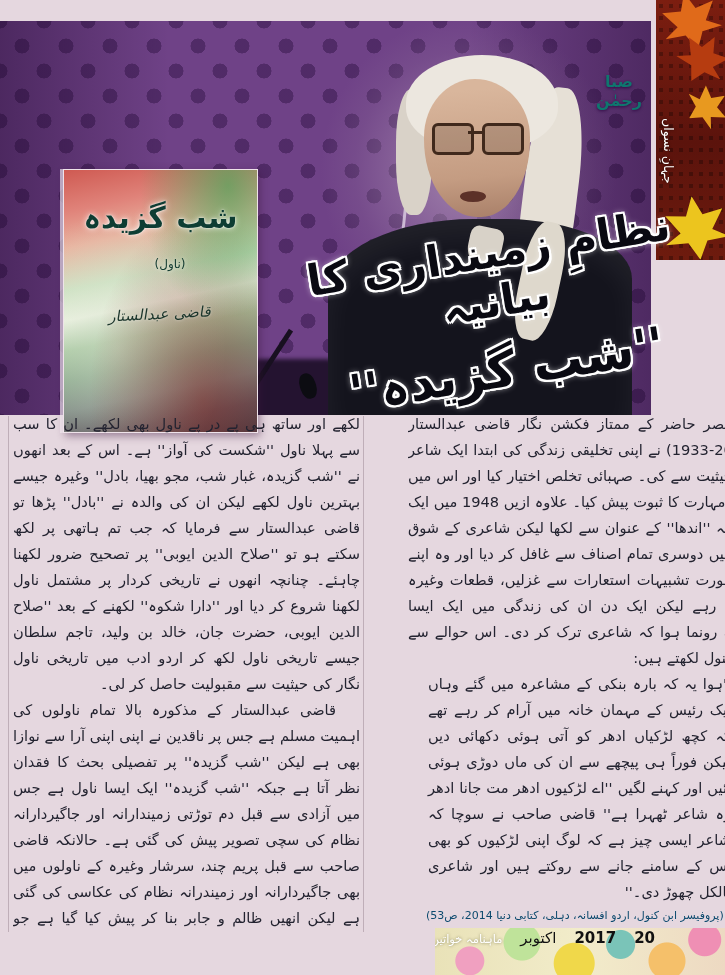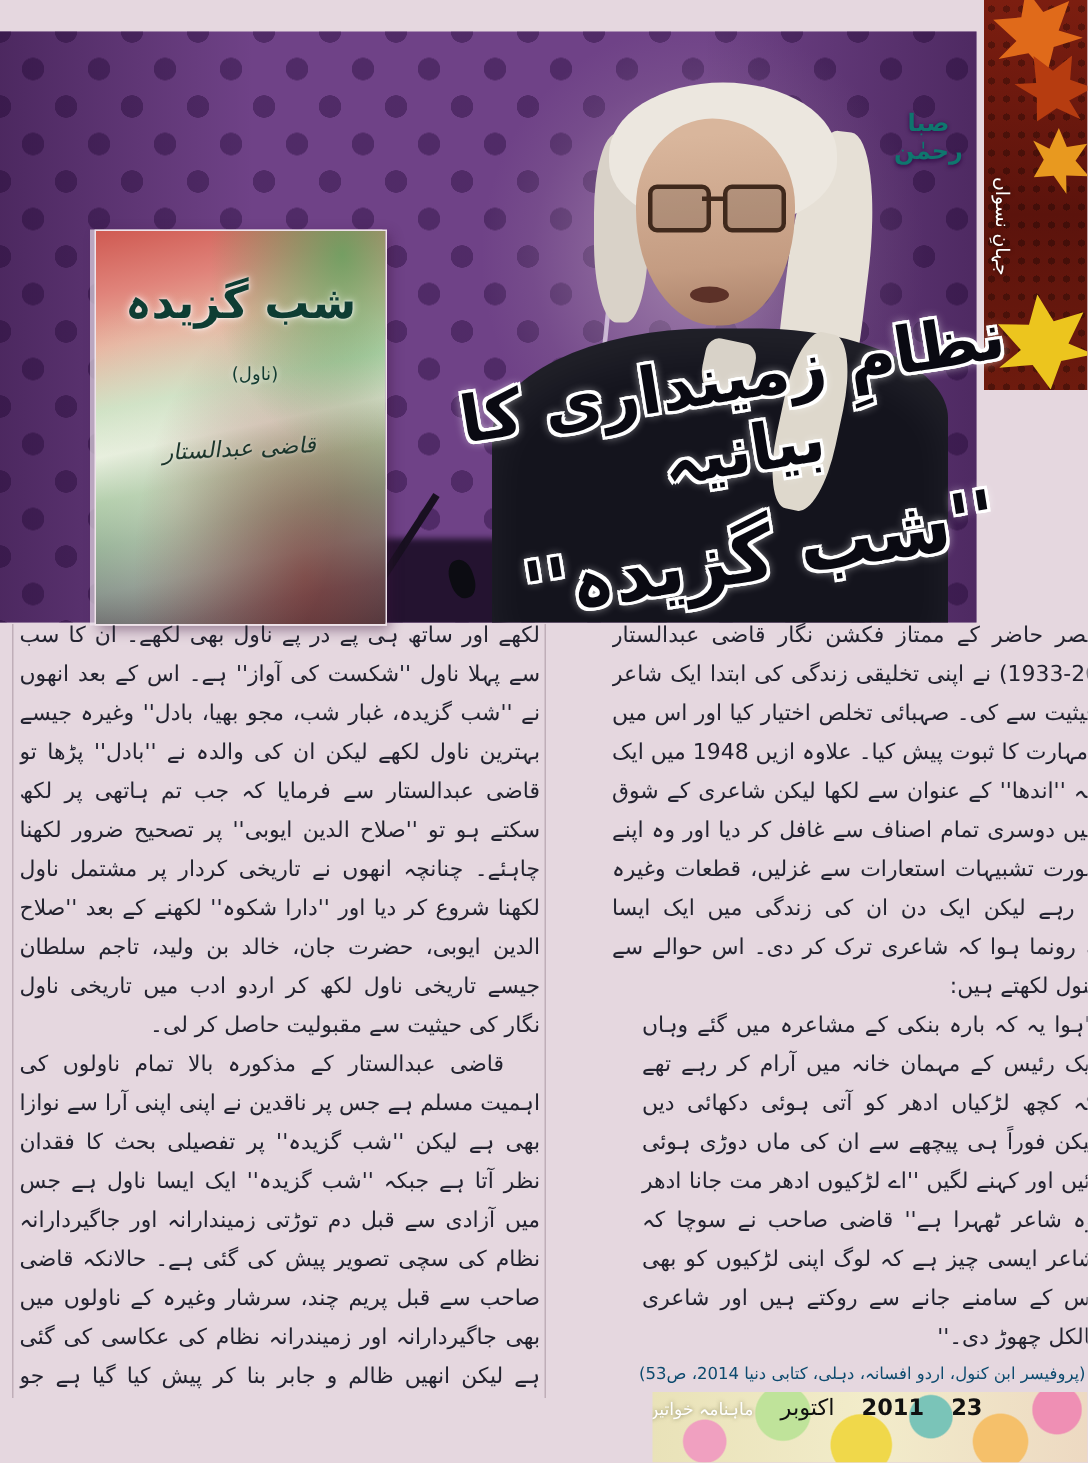--- a/index.html
+++ b/index.html
@@ -62,21 +62,21 @@
   
   .headline{left:278px;top:228px;width:440px;transform:rotate(-9deg);text-align:center;color:#0a0a12;}
   .headline .l1{font-size:43px;font-weight:bold;line-height:1.15;}
   .headline .l2{font-size:50px;font-weight:bold;margin-top:14px;}
   .outline{
     text-shadow:
       -2px -2px 0 #fff,2px -2px 0 #fff,-2px 2px 0 #fff,2px 2px 0 #fff,
       -2px 0 0 #fff,2px 0 0 #fff,0 -2px 0 #fff,0 2px 0 #fff,0 0 7px rgba(255,255,255,.95);}
 
   
-  .book{left:63px;top:153px;width:193px;height:262px;
+  .book{left:63px;top:169px;width:193px;height:262px;
     border:1px solid #efe3ea;box-shadow:-3px 0 0 rgba(240,230,238,.65),2px 3px 8px rgba(60,20,60,.45);
     background:
       radial-gradient(ellipse at 85% 6%,rgba(70,165,85,.70),transparent 38%),
       radial-gradient(ellipse at 72% 88%,rgba(140,50,45,.55),transparent 58%),
       radial-gradient(ellipse at 28% 68%,rgba(215,225,205,.55),transparent 55%),
       linear-gradient(168deg,#cf5a52 0%,#e0837a 14%,#e9b4a0 26%,#cfe3c4 40%,#eef4e4 50%,#a6c7a0 60%,#87a68a 70%,#7b8781 80%,#5c555c 90%,#413b44 100%);
     text-align:center;}
   .book-title{margin-top:30px;font-size:30px;font-weight:bold;color:#0e3d33;
     text-shadow:0 0 6px rgba(255,255,255,.85),0 0 2px rgba(255,255,255,.9);}
   .book-sub{margin-top:22px;font-size:12px;color:#123a30;text-shadow:0 0 4px rgba(255,255,255,.8);padding-left:19px;}
@@ -167,20 +167,20 @@
 
   </div>
 
   <div class="abs col col-left">
     <p>لکھے اور ساتھ ہی پے در پے ناول بھی لکھے۔ ان کا سب سے پہلا ناول ''شکست کی آواز'' ہے۔ اس کے بعد انھوں نے ''شب گزیدہ، غبار شب، مجو بھیا، بادل'' وغیرہ جیسے بہترین ناول لکھے لیکن ان کی والدہ نے ''بادل'' پڑھا تو قاضی عبدالستار سے فرمایا کہ جب تم ہاتھی پر لکھ سکتے ہو تو ''صلاح الدین ایوبی'' پر تصحیح ضرور لکھنا چاہئے۔ چنانچہ انھوں نے تاریخی کردار پر مشتمل ناول لکھنا شروع کر دیا اور ''دارا شکوہ'' لکھنے کے بعد ''صلاح الدین ایوبی، حضرت جان، خالد بن ولید، تاجم سلطان جیسے تاریخی ناول لکھ کر اردو ادب میں تاریخی ناول نگار کی حیثیت سے مقبولیت حاصل کر لی۔</p>
     <p class="indent">قاضی عبدالستار کے مذکورہ بالا تمام ناولوں کی اہمیت مسلم ہے جس پر ناقدین نے اپنی اپنی آرا سے نوازا بھی ہے لیکن ''شب گزیدہ'' پر تفصیلی بحث کا فقدان نظر آتا ہے جبکہ ''شب گزیدہ'' ایک ایسا ناول ہے جس میں آزادی سے قبل دم توڑتی زمیندارانہ اور جاگیردارانہ نظام کی سچی تصویر پیش کی گئی ہے۔ حالانکہ قاضی صاحب سے قبل پریم چند، سرشار وغیرہ کے ناولوں میں بھی جاگیردارانہ اور زمیندرانہ نظام کی عکاسی کی گئی ہے لیکن انھیں ظالم و جابر بنا کر پیش کیا گیا ہے جو معاشرے میں غریب کسانوں پر بے جا ظلم کرتے اور ان کی محنت و مزدوری کا ناجائز فائدہ اٹھا کر انھیں ہر طرح سے پریشان کرتے ہیں لیکن قاضی عبدالستار کا ناول ''شب گزیدہ'' کا موضوع ترقی پسندوں کے بنائے ہوئے طریقوں سے بے حد مختلف ہے۔ ''شب گزیدہ'' کی کہانی پڑھ کر زمینداروں سے نفرت کے بجائے</p>
   </div>
 
   <div class="abs footer">
     <div class="footer-row">
-      <span class="f-num">23</span>
-      <span class="f-num">2011</span>
+      <span class="f-num">20</span>
+      <span class="f-num">2017</span>
       <span class="f-month">اکتوبر</span>
       <span class="f-mag">ماہنامہ خواتین دنیا</span>
     </div>
   </div>
 
 </div>
 
 </body></html>

